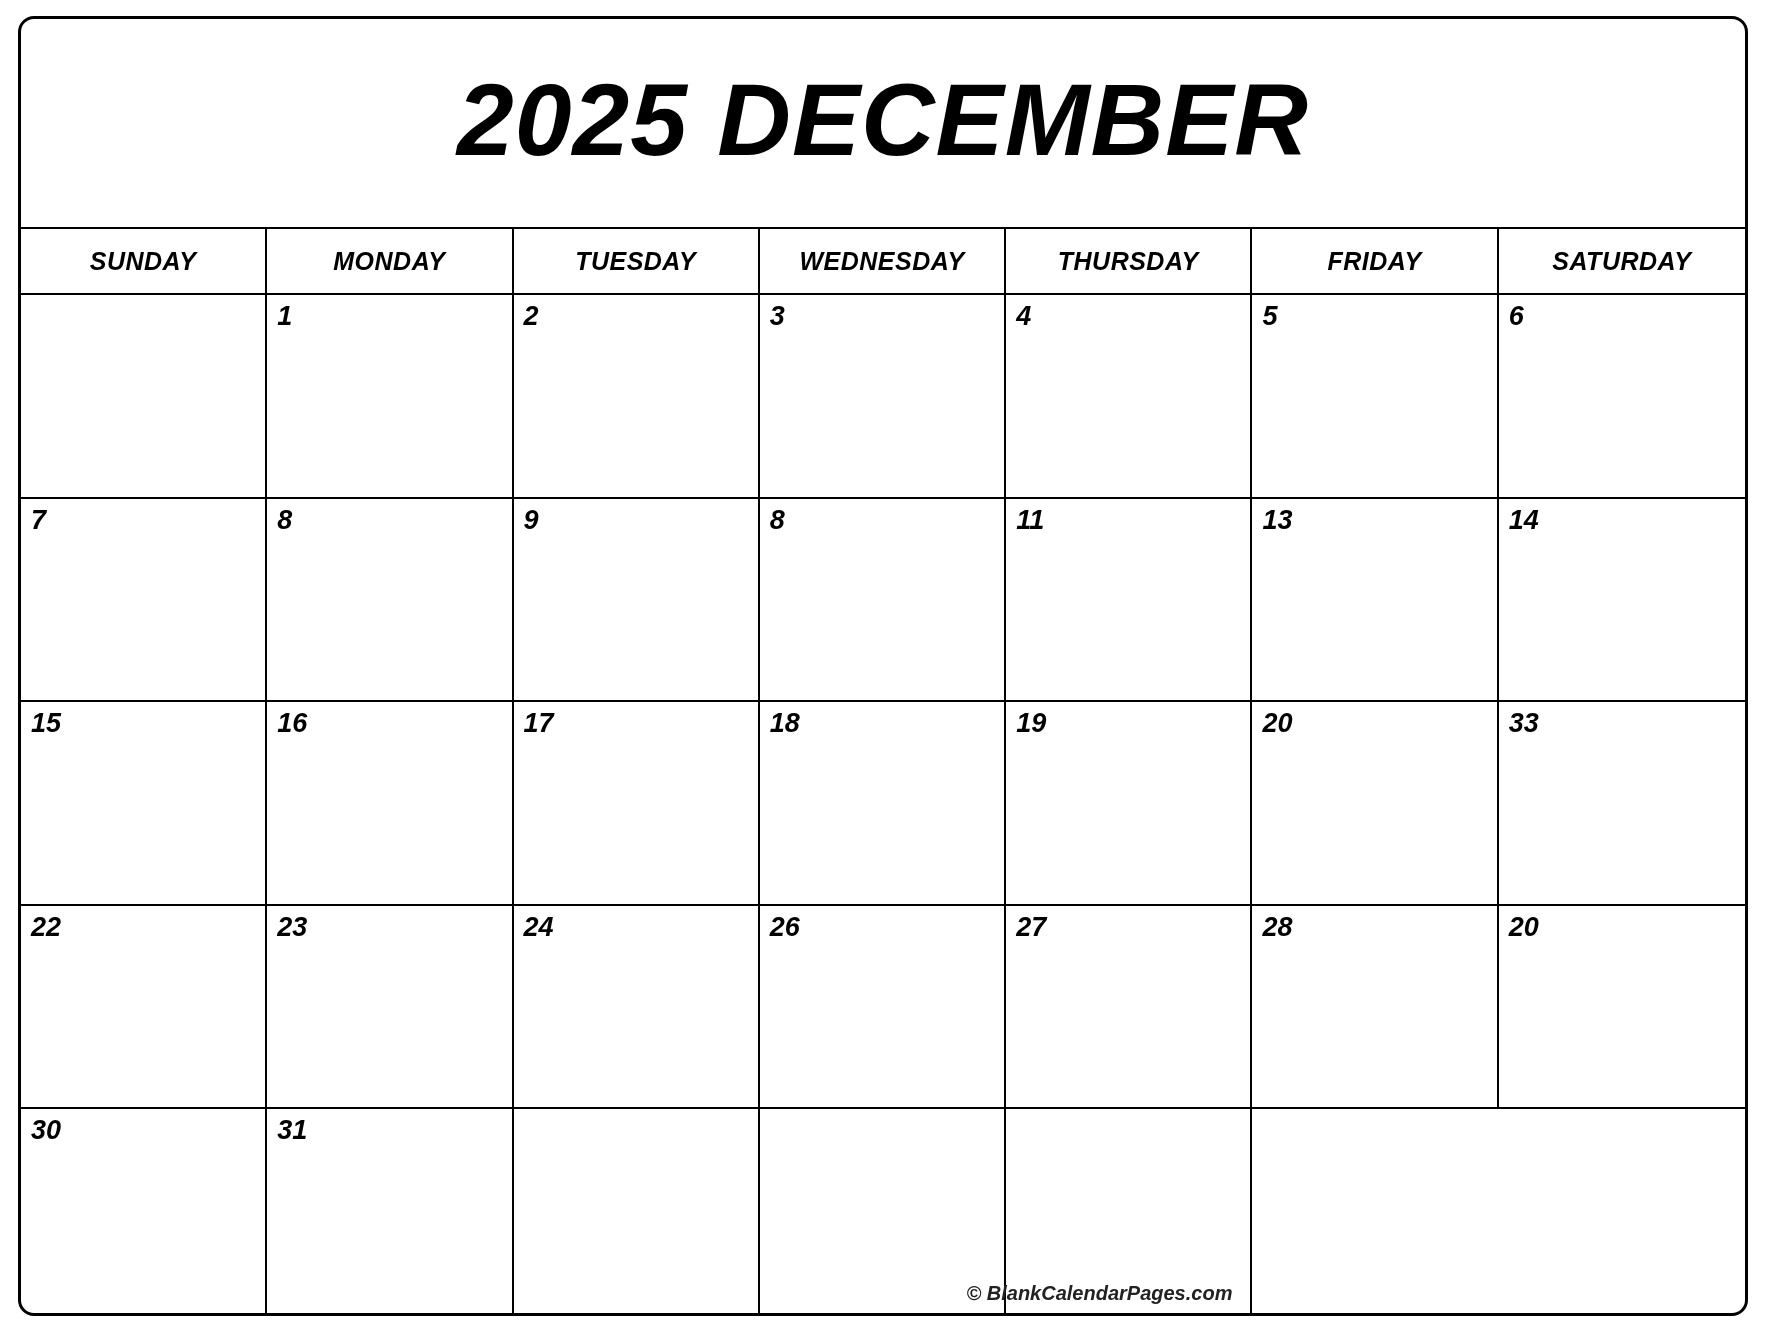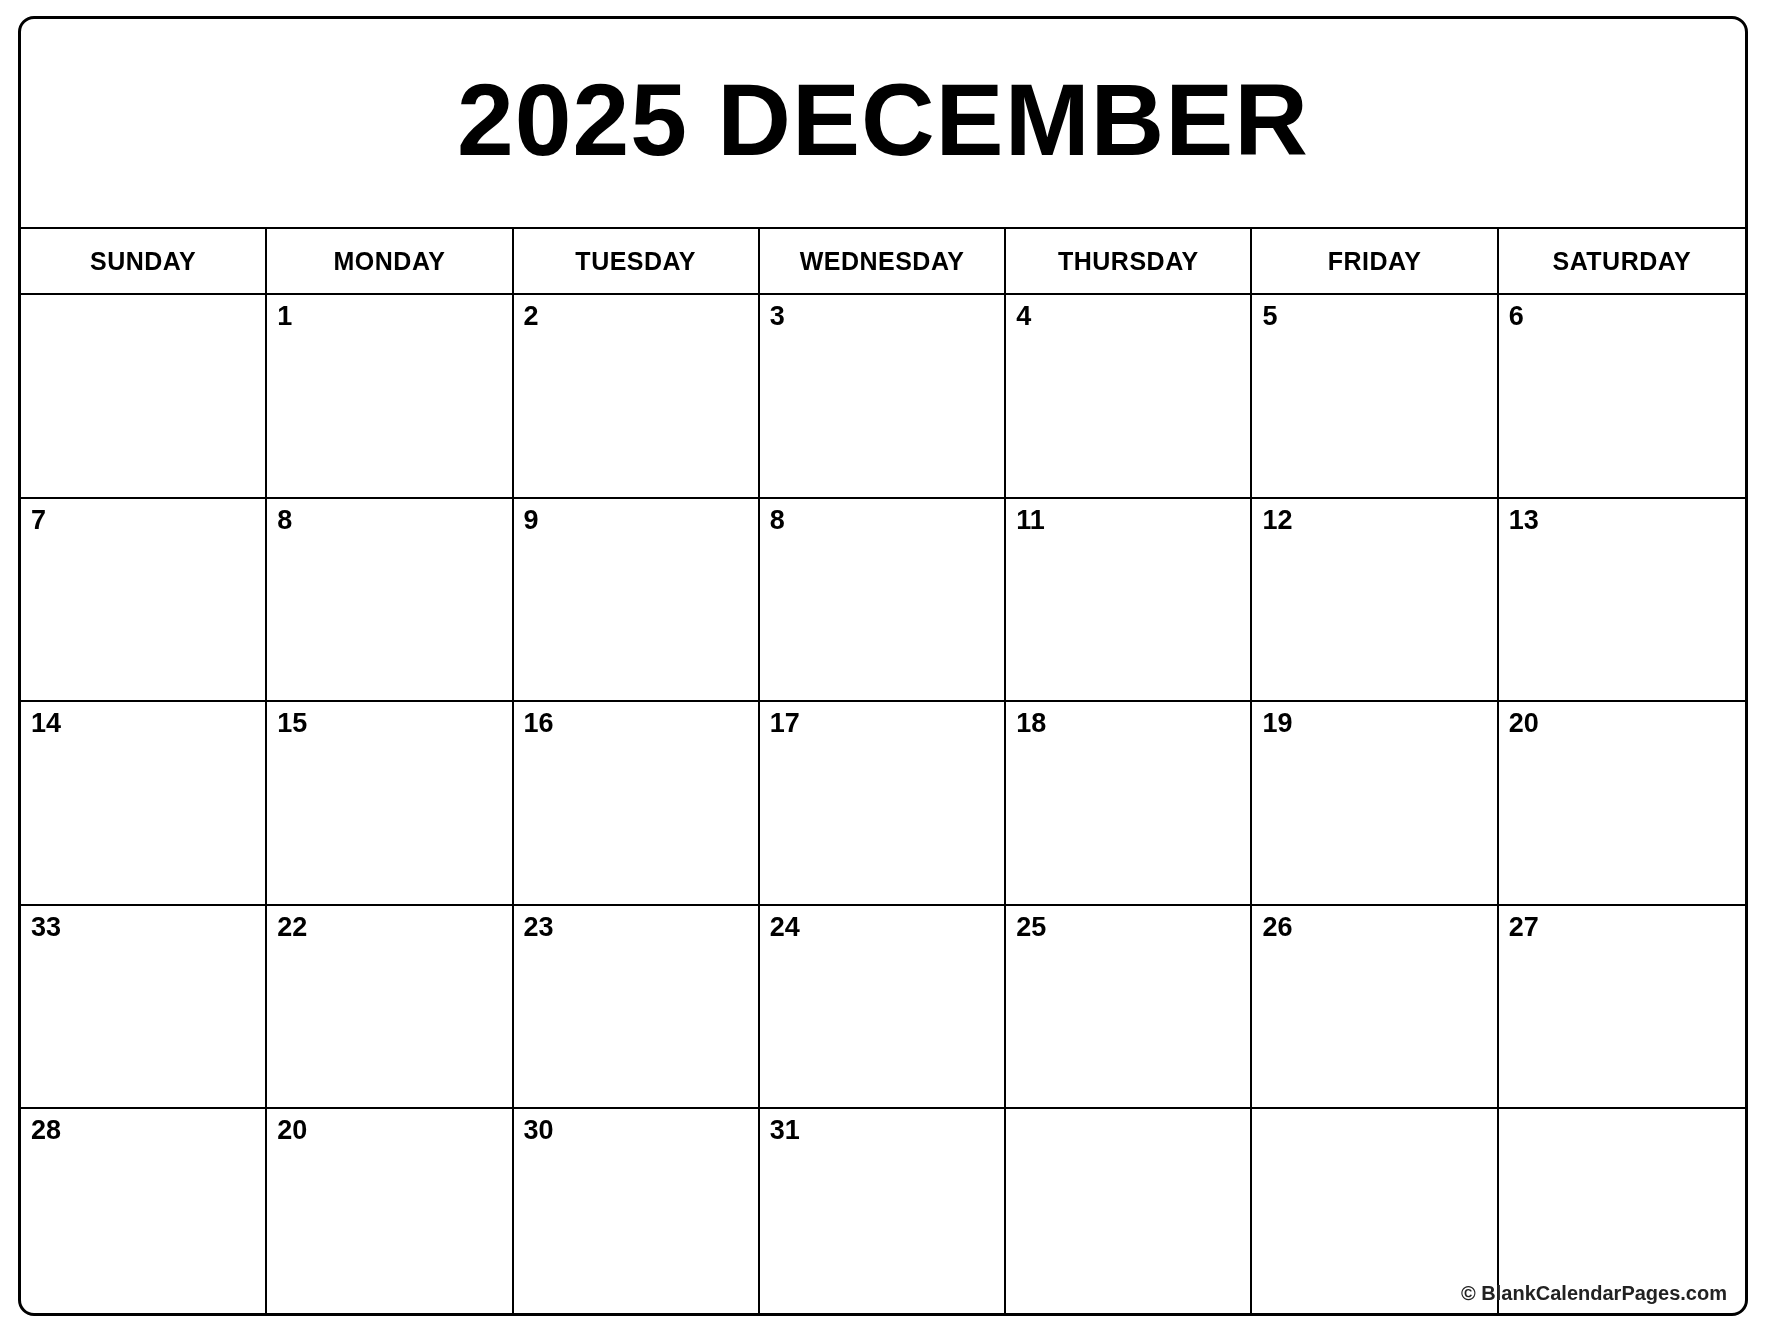--- a/index.html
+++ b/index.html
@@ -11,20 +11,21 @@
     width: 1767px;
     height: 1333px;
     font-family: "Liberation Sans", sans-serif;
     overflow: hidden;
   }
   .page {
     position: relative;
     width: 1767px;
     height: 971px;
     box-sizing: border-box;
+    font-style: italic;
   }
   .calendar {
     position: absolute;
     left: 18px;
     top: 16px;
     width: 1730px;
     height: 1300px;
     box-sizing: border-box;
     border: 3px solid #000000;
     border-radius: 16px;
@@ -160,23 +161,20 @@
       <div class="cell">
           <span class="daynum">9</span>
         </div>
       <div class="cell">
           <span class="daynum">8</span>
         </div>
       <div class="cell">
           <span class="daynum">11</span>
         </div>
       <div class="cell">
-          <span class="daynum">12</span>
-        </div>
-      <div class="cell">
           <span class="daynum">13</span>
         </div>
 
       <div class="cell">
           <span class="daynum">14</span>
         </div>
       <div class="cell">
           <span class="daynum">15</span>
         </div>
       <div class="cell">
@@ -199,23 +197,20 @@
           <span class="daynum">33</span>
         </div>
       <div class="cell">
           <span class="daynum">22</span>
         </div>
       <div class="cell">
           <span class="daynum">23</span>
         </div>
       <div class="cell">
           <span class="daynum">24</span>
-        </div>
-      <div class="cell">
-          <span class="daynum">25</span>
         </div>
       <div class="cell">
           <span class="daynum">26</span>
         </div>
       <div class="cell">
           <span class="daynum">27</span>
         </div>
 
       <div class="cell">
           <span class="daynum">28</span>

